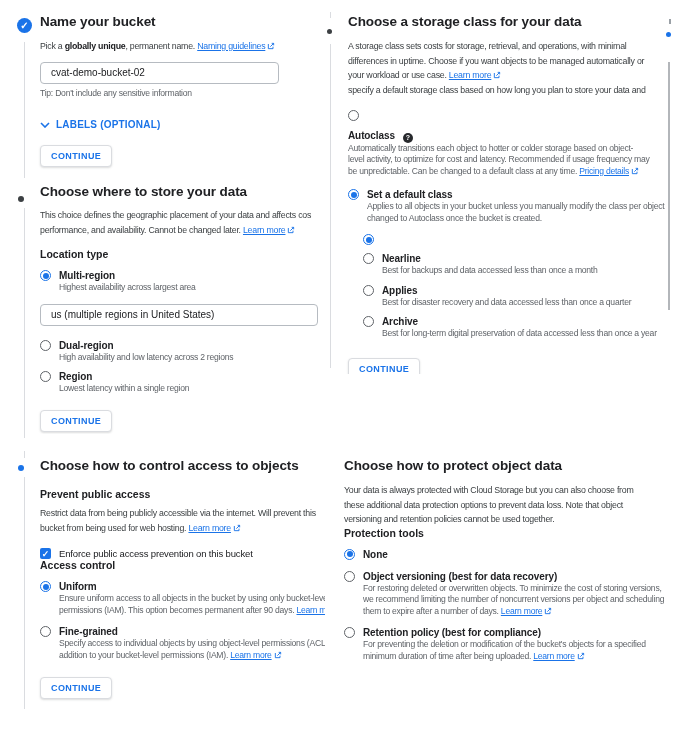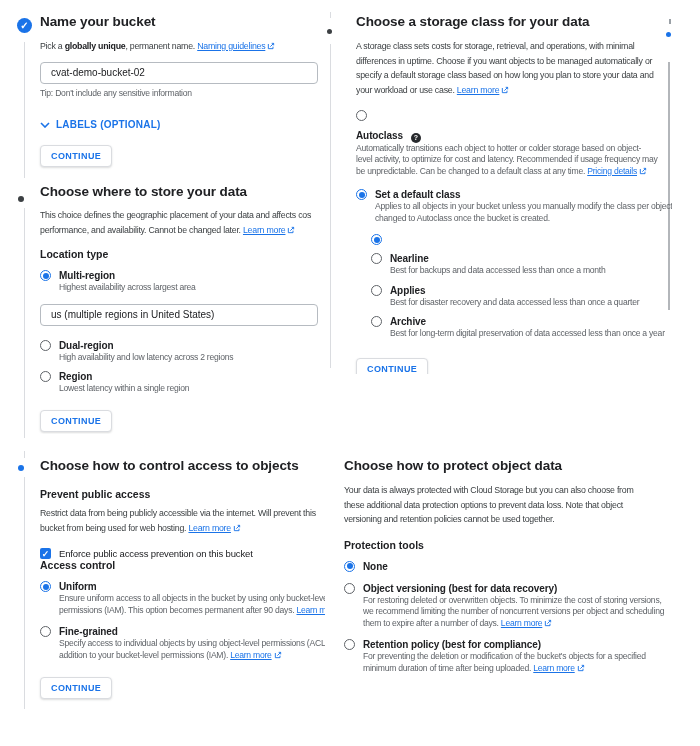--- a/index.html
+++ b/index.html
@@ -64,21 +64,21 @@
     <div class="checkcircle" style="position:absolute; left:7px; top:4px;">
       <span>✓</span>
     </div>
     <div class="content" style="margin-left:30px;">
       <div class="sec-title">Name your bucket</div>
       <div class="ln" style="margin-top:9px;">
         <span>Pick a </span><span style="font-weight:bold; color:#202124;">globally unique</span><span>, permanent name. </span><a class="lnk"><span>Naming guidelines</span><svg class="ext" viewBox="0 0 12 12" width="8" height="8">
               <path d="M2 3v7h7V7M5 7l5-5M7 2h3v3" fill="none" stroke="currentColor" stroke-width="1.4"></path>
             </svg></a>
       </div>
-      <input class="tbox" style="margin-top: 8px; width: 278px;" value="cvat-demo-bucket-02">
+      <input class="tbox" style="margin-top: 8px; width: 239px;" value="cvat-demo-bucket-02">
       <div class="dln" style="margin-top:4px;">Tip: Don't include any sensitive information</div>
       <div class="labels-toggle" style="margin-top:20px;">
         <svg width="10" height="6" viewBox="0 0 10 6">
             <path d="M1 1l4 4 4-4" fill="none" stroke="currentColor" stroke-width="1.6"></path>
           </svg>
         <span>LABELS (OPTIONAL)</span>
       </div>
       <button class="btn" style="margin-top:15px;">CONTINUE</button>
     </div>
   </div>
@@ -120,29 +120,29 @@
           <div class="opt-label">Region</div>
           <div class="dln">Lowest latency within a single region</div>
         </div>
       </div>
 
       <button class="btn" style="margin-top:15px;">CONTINUE</button>
     </div>
   </div>
 
   <div class="sec" style="left:320px; top:14px; width:352px; height:360px;">
-    <div class="content" style="margin-left:36px;">
+    <div class="content" style="margin-left:28px;">
       <div class="sec-title">Choose a storage class for your data</div>
       <div style="margin-top:9px;">
         <div class="ln">A storage class sets costs for storage, retrieval, and operations, with minimal</div>
         <div class="ln">differences in uptime. Choose if you want objects to be managed automatically or</div>
-        <div class="ln">specify a default storage class based on how long you plan to store your data and</div>
         <div class="ln"><span>your workload or use case. </span><a class="lnk"><span>Learn more</span><svg class="ext" viewBox="0 0 12 12" width="8" height="8">
                 <path d="M2 3v7h7V7M5 7l5-5M7 2h3v3" fill="none" stroke="currentColor" stroke-width="1.4"></path>
               </svg></a></div>
+        <div class="ln">specify a default storage class based on how long you plan to store your data and</div>
       </div>
 
       <div class="opt" style="margin-top:12px;flex-direction:column;">
         <div class="radio"></div>
         <div>
           <div class="opt-label"><span>Autoclass</span><span class="help">
                 <span>?</span>
               </span></div>
           <div class="dln">Automatically transitions each object to hotter or colder storage based on object-</div>
           <div class="dln">level activity, to optimize for cost and latency. Recommended if usage frequency may</div>
@@ -235,21 +235,21 @@
   </div>
 
   <div class="sec" style="left:344px; top:458px; width:332px; height:220px;">
     <div class="content">
       <div class="sec-title">Choose how to protect object data</div>
       <div style="margin-top:9px;">
         <div class="ln">Your data is always protected with Cloud Storage but you can also choose from</div>
         <div class="ln">these additional data protection options to prevent data loss. Note that object</div>
         <div class="ln">versioning and retention policies cannot be used together.</div>
       </div>
-      <div class="subhead" style="margin-top:12px;">Protection tools</div>
+      <div class="subhead" style="margin-top:0;">Protection tools</div>
 
       <div class="opt" style="margin-top:9px;">
         <div class="radio sel"></div>
         <div class="opt-label">None</div>
       </div>
 
       <div class="opt" style="margin-top:9px;">
         <div class="radio"></div>
         <div>
           <div class="opt-label">Object versioning (best for data recovery)</div>

